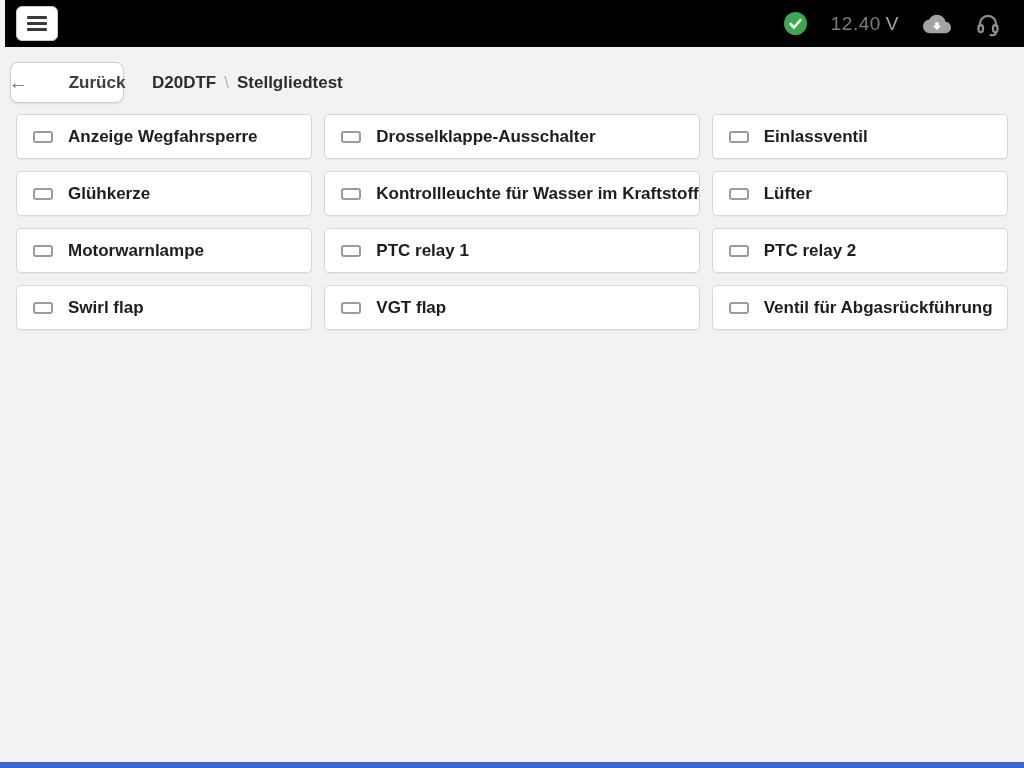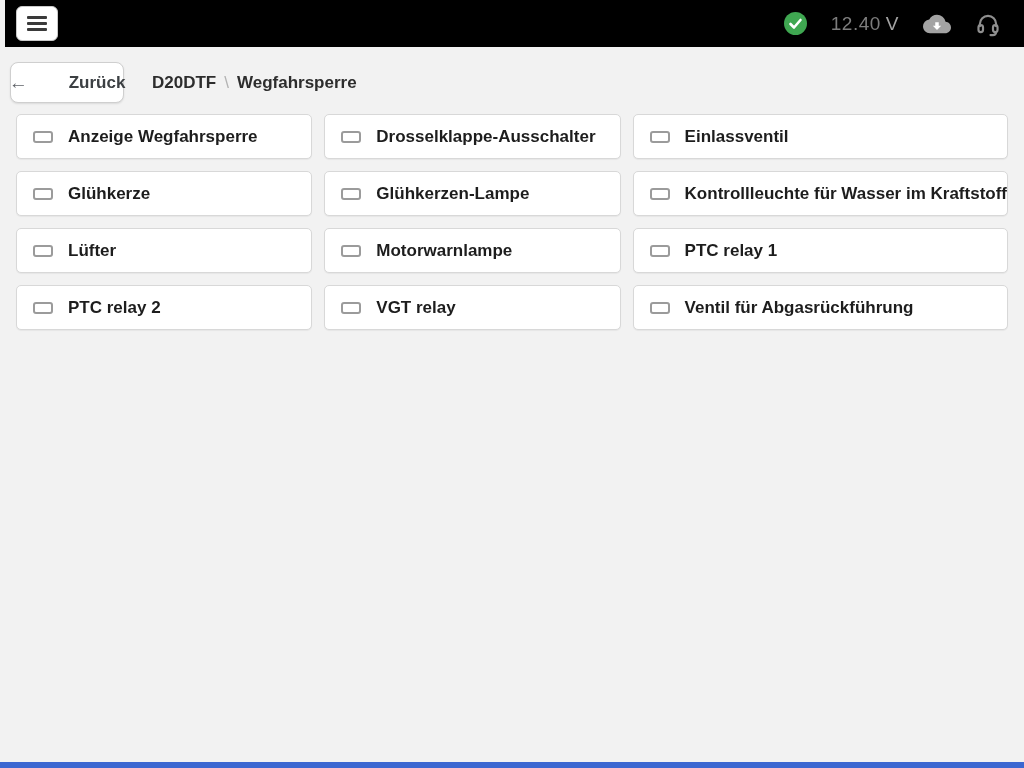--- a/index.html
+++ b/index.html
@@ -87,21 +87,21 @@
   </div>
 
   <div class="navrow">
     <div class="back-btn">
       <span class="back-arrow">←</span>
       <span class="back-label">Zurück</span>
     </div>
     <div class="breadcrumb">
       <span class="crumb-root">D20DTF</span>
       <span class="crumb-sep">\</span>
-      <span class="crumb-page">Wegfahrsperre</span>
+      <span class="crumb-page">Stellgliedtest</span>
     </div>
   </div>
 
   <div class="grid">
     <div class="card">
       <span class="card-icon"></span>
       <span class="card-label">Anzeige Wegfahrsperre</span>
     </div>
 
     <div class="card">
@@ -113,24 +113,20 @@
       <span class="card-icon"></span>
       <span class="card-label">Einlassventil</span>
     </div>
 
 
     <div class="card">
       <span class="card-icon"></span>
       <span class="card-label">Glühkerze</span>
     </div>
 
-    <div class="card">
-      <span class="card-icon"></span>
-      <span class="card-label">Glühkerzen-Lampe</span>
-    </div>
 
 
     <div class="card">
       <span class="card-icon"></span>
       <span class="card-label">Kontrollleuchte für Wasser im Kraftstoff</span>
     </div>
 
     <div class="card">
       <span class="card-icon"></span>
       <span class="card-label">Lüfter</span>
@@ -144,24 +140,28 @@
     <div class="card">
       <span class="card-icon"></span>
       <span class="card-label">PTC relay 1</span>
     </div>
 
     <div class="card">
       <span class="card-icon"></span>
       <span class="card-label">PTC relay 2</span>
     </div>
 
+    <div class="card">
+      <span class="card-icon"></span>
+      <span class="card-label">Swirl flap</span>
+    </div>
 
     <div class="card">
       <span class="card-icon"></span>
-      <span class="card-label">VGT relay</span>
+      <span class="card-label">VGT flap</span>
     </div>
 
 
     <div class="card">
       <span class="card-icon"></span>
       <span class="card-label">Ventil für Abgasrückführung</span>
     </div>
   </div>
 
   <div class="footer-bar" style="background: rgb(59, 103, 209);"></div>

